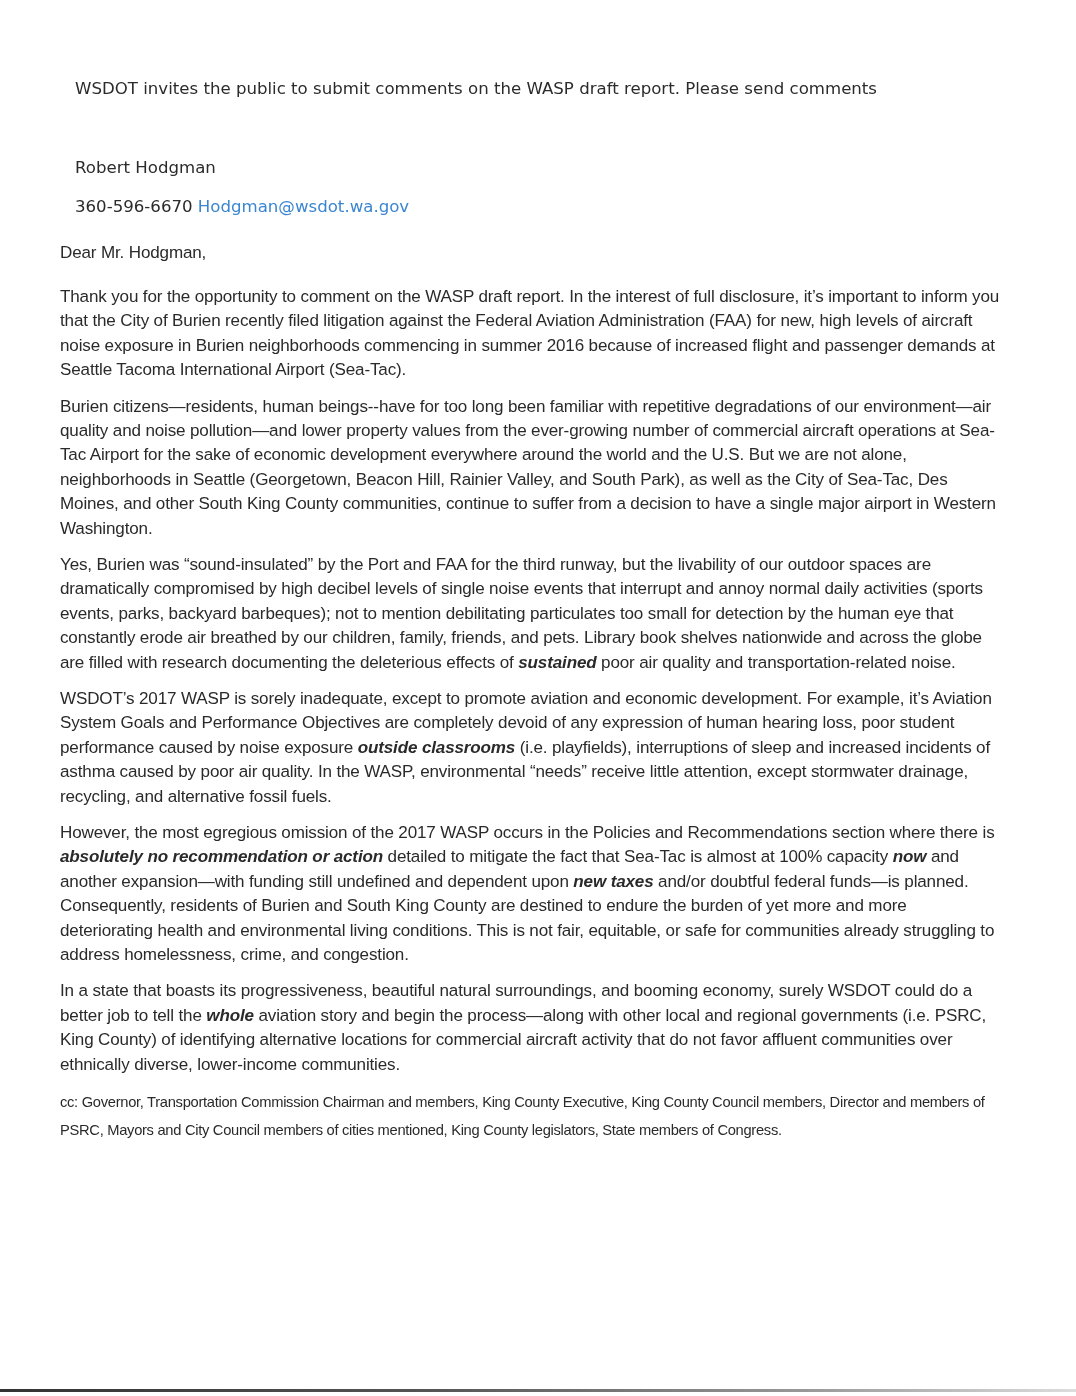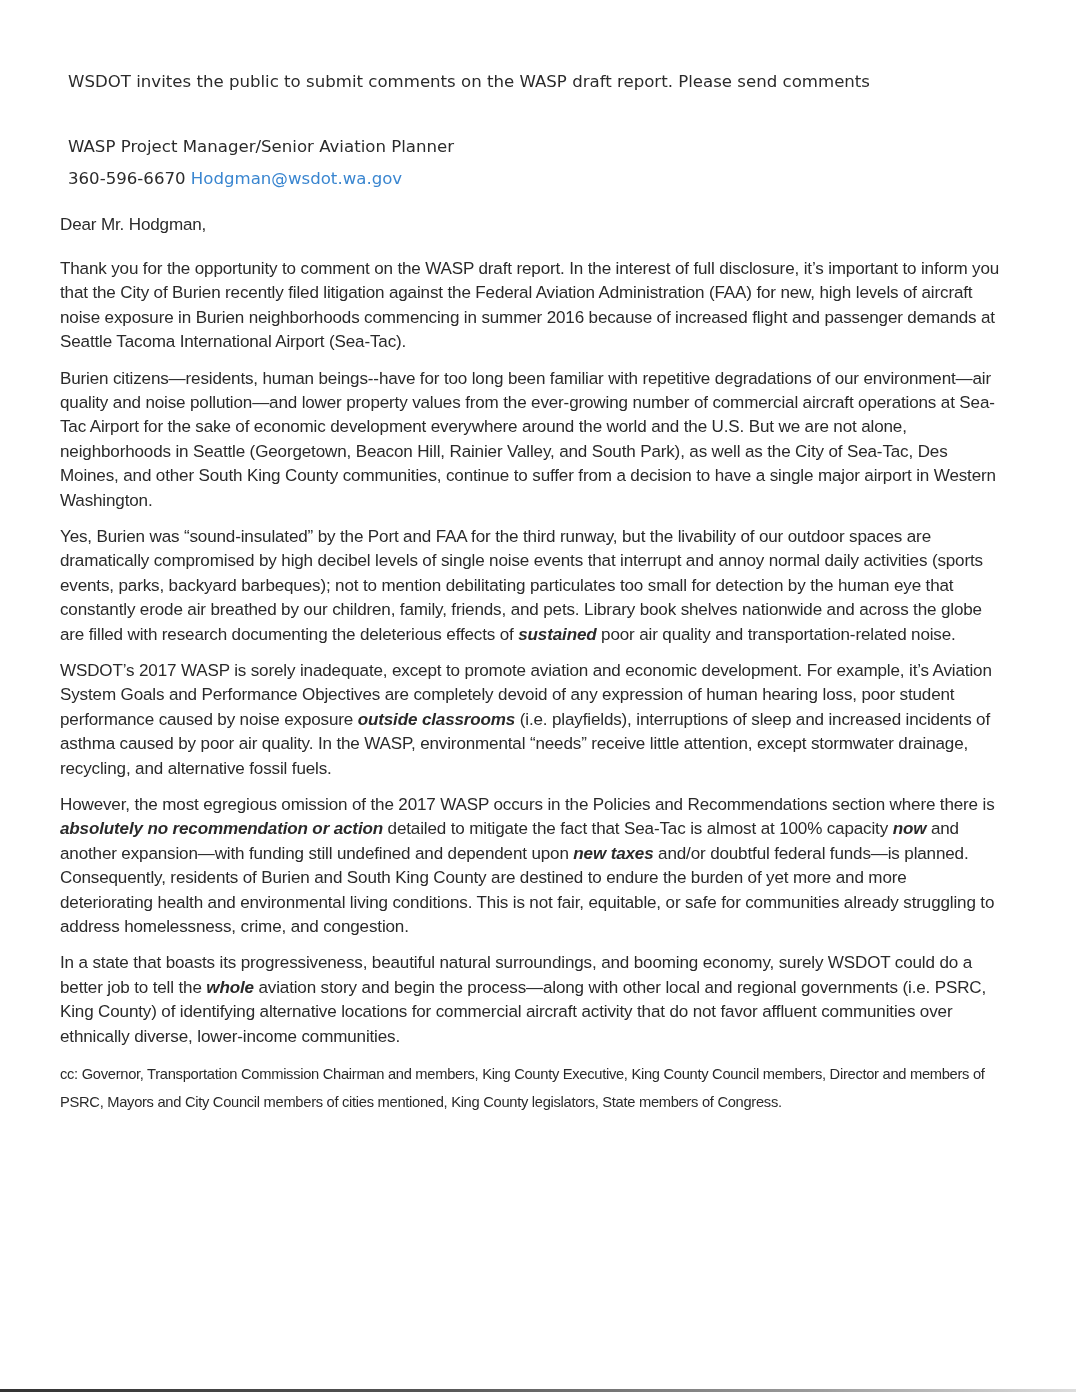--- a/index.html
+++ b/index.html
@@ -16,21 +16,21 @@
       left: 60px;
       top: 62px;
       width: 960px;
     }
     .head {
       font-family: "DejaVu Sans", sans-serif;
       font-size: 16.6px;
       line-height: 24.5px;
       color: #2b2b2b;
     }
-    .head p { margin: 8px; }
+    .head p { margin: 15px; }
     .gap { height: 24px; }
     .link-green { color: #1f7a6a; text-decoration: underline; }
     .link-blue { color: #3a86d0; }
     .body {
       font-family: "Liberation Sans", sans-serif;
       font-size: 17.4px;
       line-height: 24.4px;
       color: #2a2a2a;
       letter-spacing: -0.15px;
       transform: scaleX(0.98);
@@ -56,21 +56,21 @@
       background: linear-gradient(to right, #333 0%, #555 40%, #999 75%, #ddd 100%);
     }
   </style>
 </head>
 <body>
 
 <div class="page">
   <div class="head">
     <p><span>WSDOT invites the public to submit comments on the WASP draft report. Please send comments</span></p>
     <div class="gap"></div>
-    <p>WASP Project Manager/Senior Aviation Planner</p>
+    <p>Robert Hodgman</p>
     <p><span>360-596-6670 </span><a class="link-blue">Hodgman@wsdot.wa.gov</a></p>
   </div>
 
   <div class="body">
     <p class="salutation">Dear Mr. Hodgman,</p>
     <p>Thank you for the opportunity to comment on the WASP draft report.  In the interest of full disclosure, it’s important to inform you that the City of Burien recently filed litigation against the Federal Aviation Administration (FAA) for new, high levels of aircraft noise exposure in Burien neighborhoods commencing in summer 2016 because of increased flight and passenger demands at Seattle Tacoma International Airport (Sea-Tac).</p>
     <p>Burien citizens—residents, human beings--have for too long been familiar with repetitive degradations of our environment—air quality and noise pollution—and lower property values from the ever-growing number of commercial aircraft operations at Sea-Tac Airport for the sake of economic development everywhere around the world and the U.S.  But we are not alone, neighborhoods in Seattle (Georgetown, Beacon Hill, Rainier Valley, and South Park), as well as the City of Sea-Tac, Des Moines, and other South King County communities, continue to suffer from a decision to have a single major airport in Western Washington.</p>
     <p><span>Yes, Burien was “sound-insulated” by the Port and FAA for the third runway, but the livability of our outdoor spaces are dramatically compromised by high decibel levels of single noise events that interrupt and annoy normal daily activities (sports events, parks, backyard barbeques); not to mention debilitating particulates too small for detection by the human eye that constantly erode air breathed by our children, family, friends, and pets.  Library book shelves nationwide and across the globe are filled with research documenting the deleterious effects of </span><span class="em">sustained</span><span> poor air quality and transportation-related noise.</span></p>
     <p><span>WSDOT’s 2017 WASP is sorely inadequate, except to promote aviation and economic development.  For example, it’s Aviation System Goals and Performance Objectives are completely devoid of any expression of human hearing loss, poor student performance caused by noise exposure </span><span class="em">outside classrooms</span><span> (i.e. playfields), interruptions of sleep and increased incidents of asthma caused by poor air quality. In the WASP, environmental “needs” receive little attention, except stormwater drainage, recycling, and alternative fossil fuels.</span></p>
     <p><span>However, the most egregious omission of the 2017 WASP occurs in the Policies and Recommendations section where there is </span><span class="em">absolutely no recommendation or action</span><span> detailed to mitigate the fact that Sea-Tac is almost at 100% capacity </span><span class="em">now</span><span> and another expansion—with funding still undefined and dependent upon </span><span class="em">new taxes</span><span> and/or doubtful federal funds—is planned.  Consequently, residents of Burien and South King County are destined to endure the burden of yet more and more deteriorating health and environmental living conditions. This is not fair, equitable, or safe for communities already struggling to address homelessness, crime, and congestion.</span></p>

